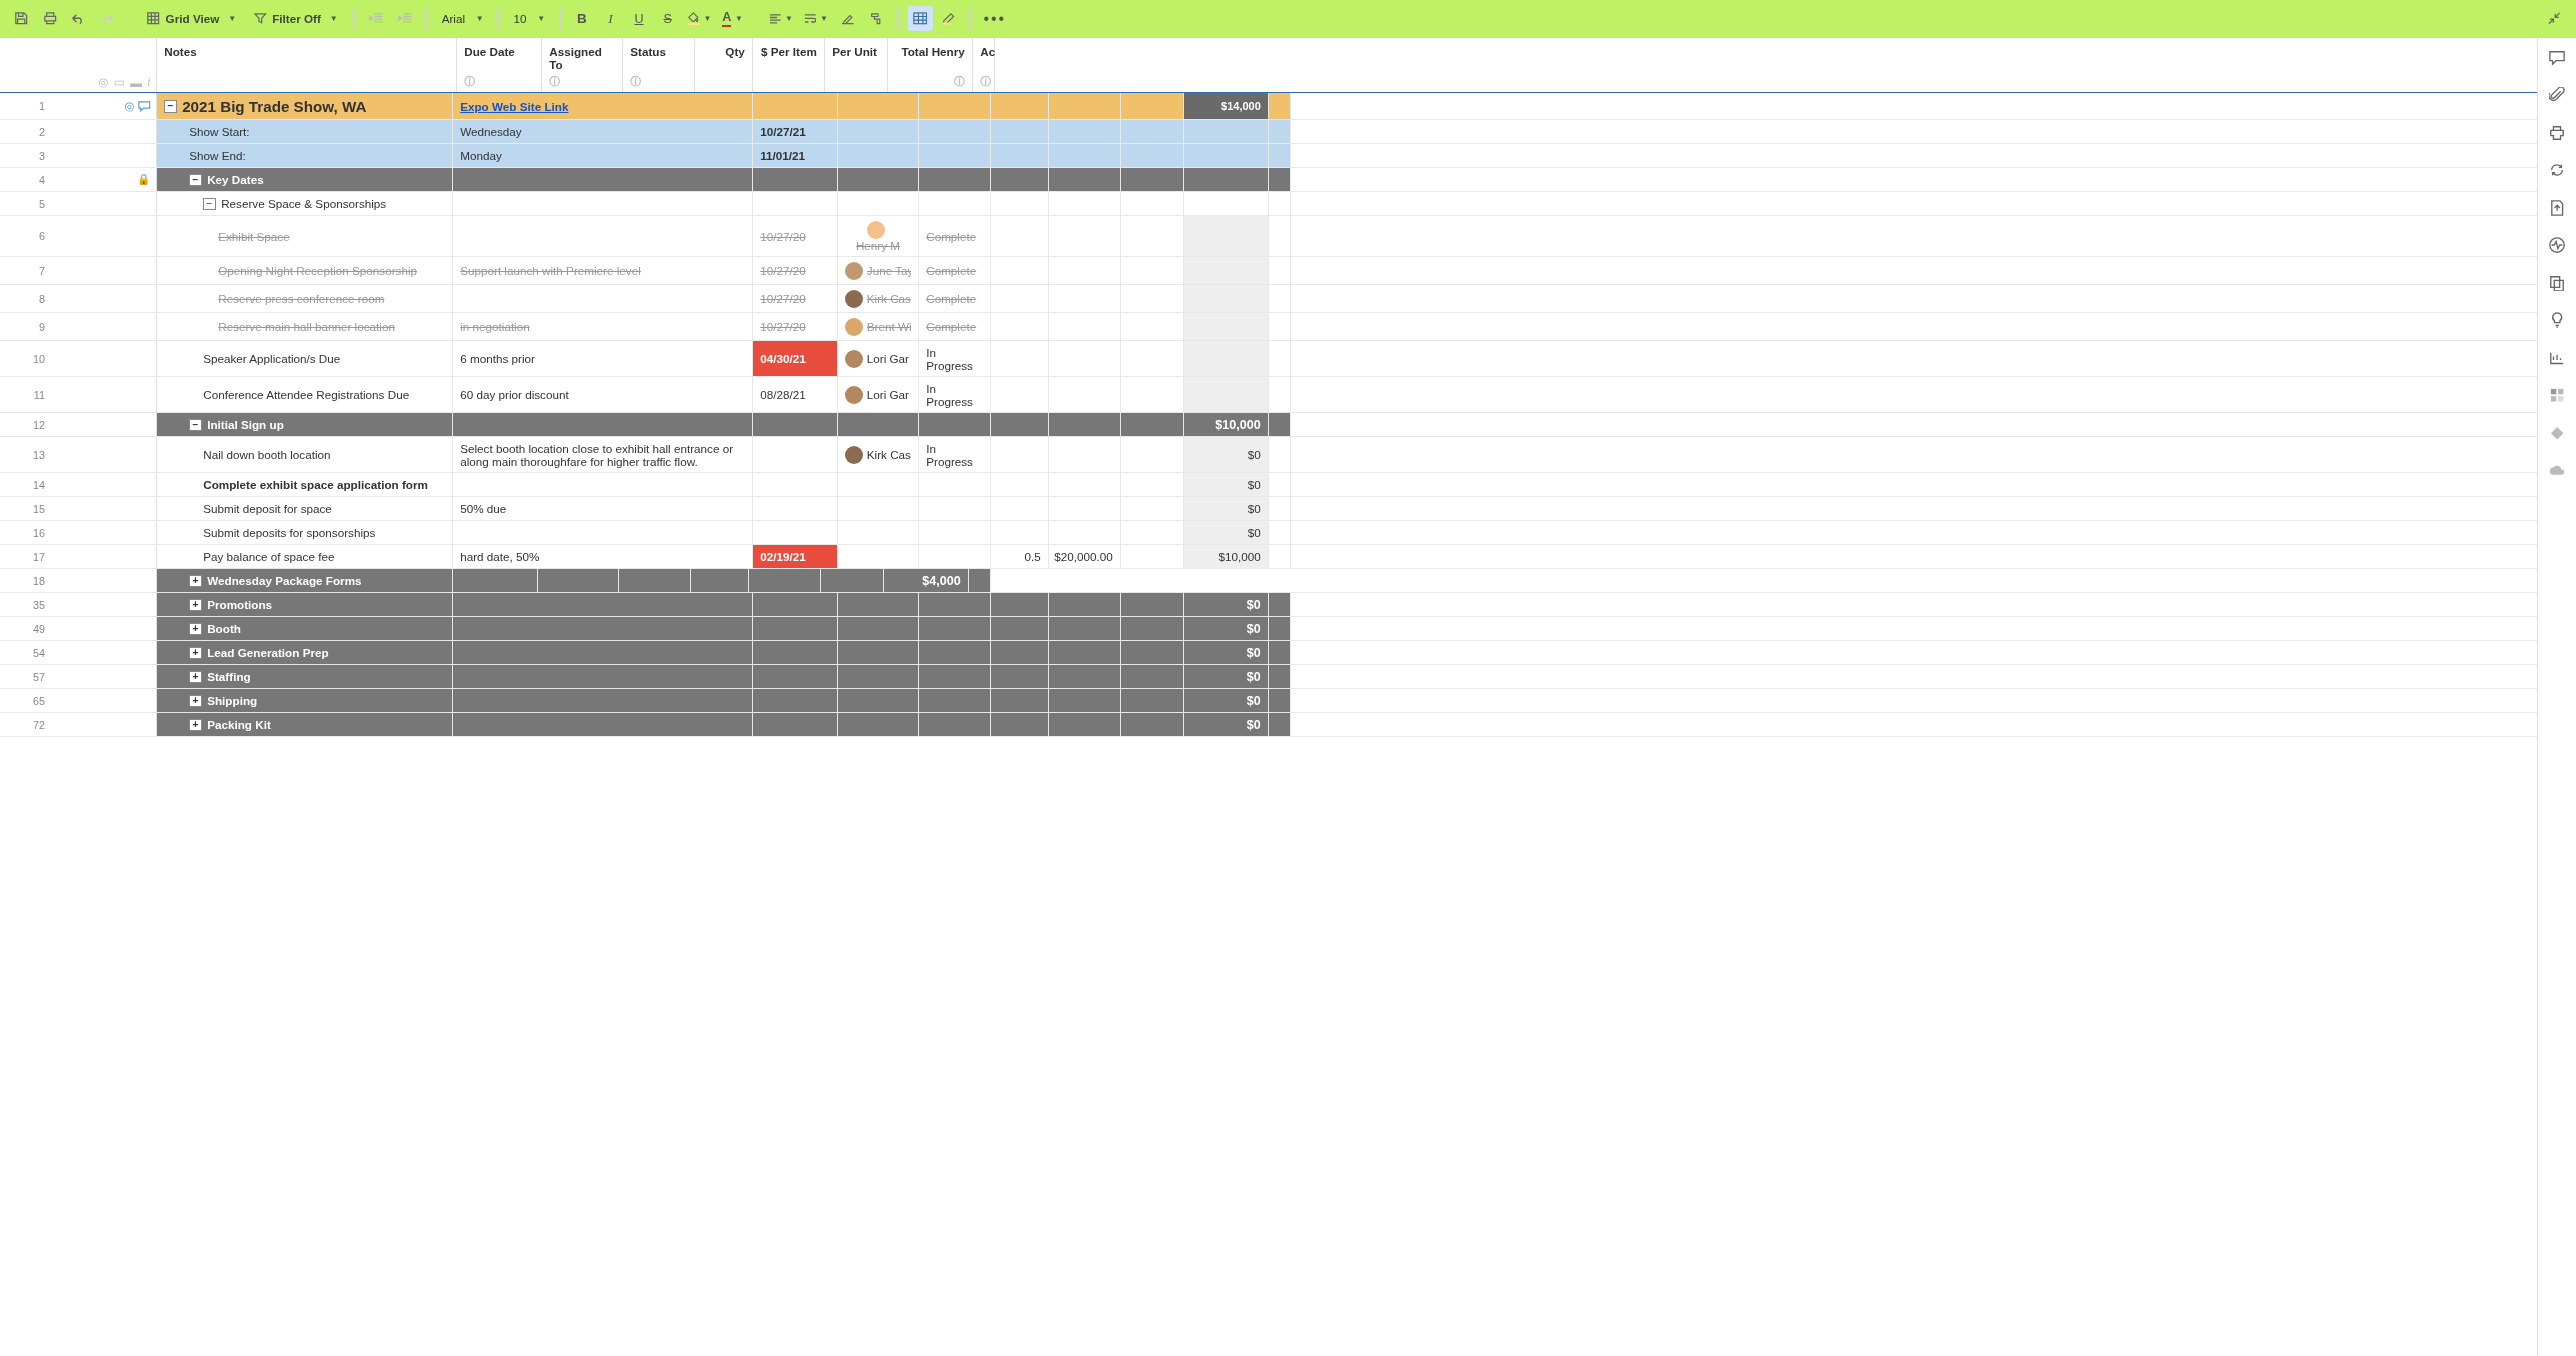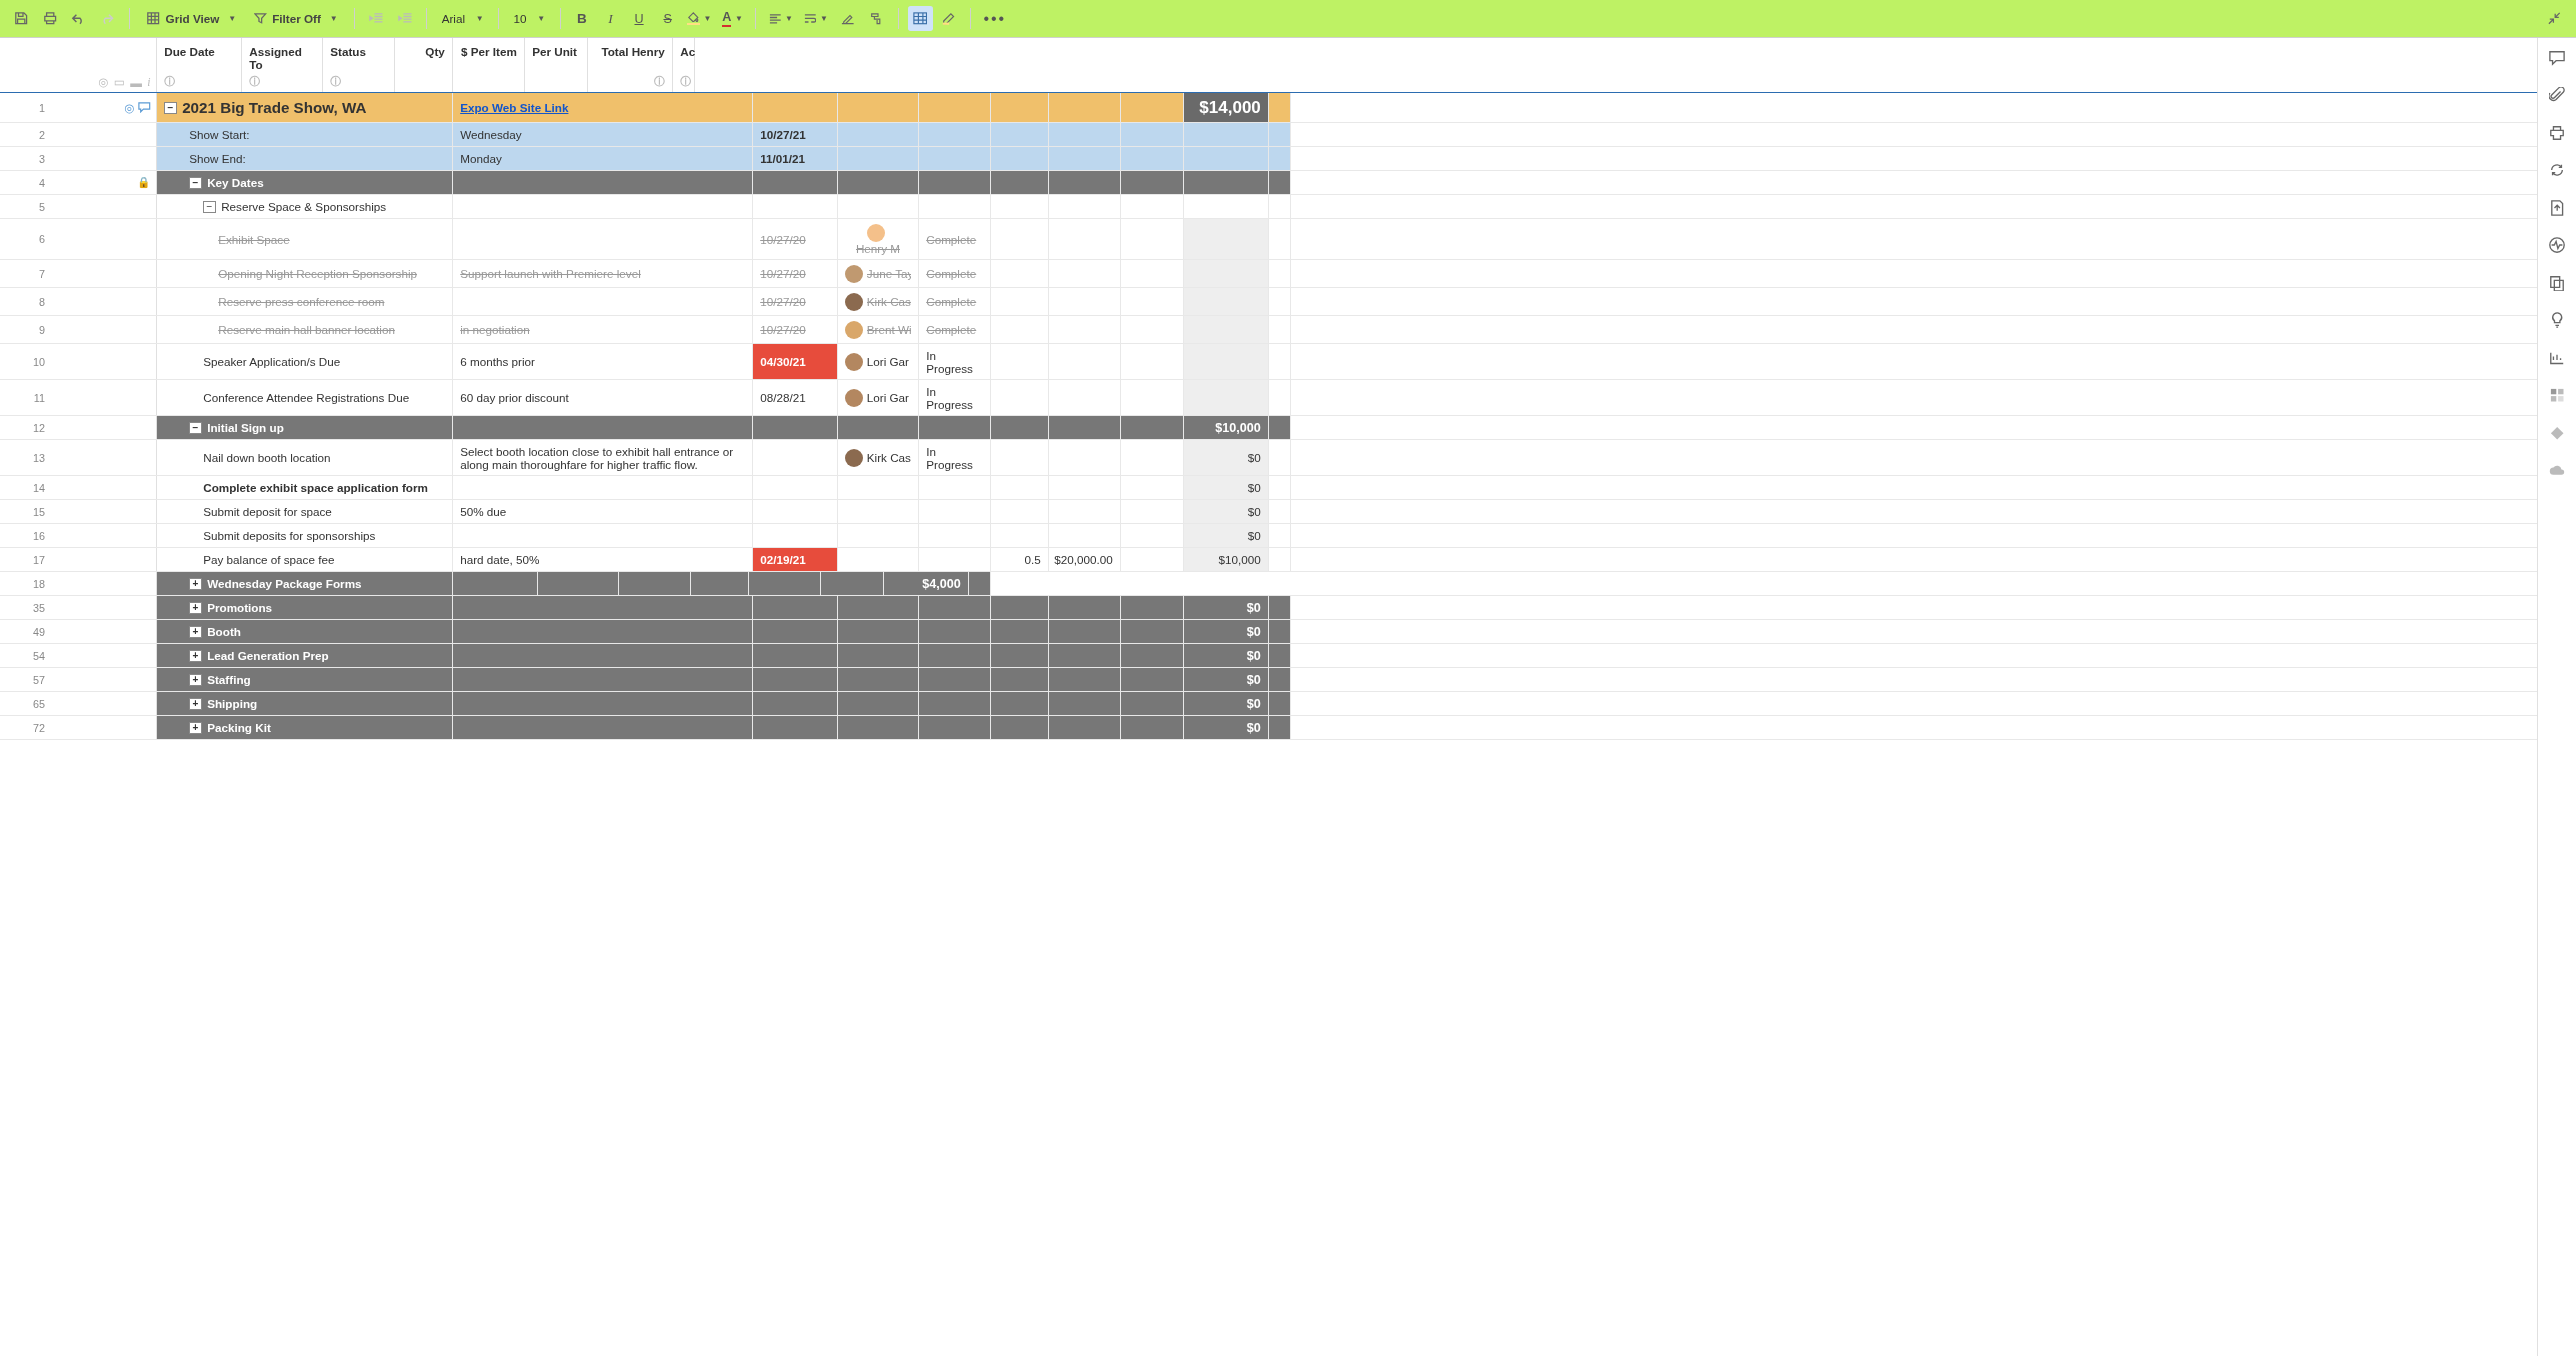--- a/index.html
+++ b/index.html
@@ -45,21 +45,21 @@
 .gutter { width: 157px; display: flex; align-items: center; border-right: 0.9px solid #e0e0e0; background: #fff; }
 .rownum { width: 54px; text-align: right; padding-right: 9px; color: #888; font-size: 10.8px; }
 .rowicons { flex: 1; display: flex; justify-content: flex-end; align-items: center; gap: 3.6px; padding-right: 5.4px; color: #5b9bd5; }
 .cell { border-right: 0.9px solid #e8e8e8; padding: 4.5px 7.2px; font-size: 11.7px; display: flex; align-items: center; }
 .cell.task { gap: 5.4px; }
 .cell.budget, .cell.qty, .cell.price { justify-content: flex-end; }
 
 
 .row.section-gold .cell { background: #f0c06b; font-weight: 700; }
 .row.section-gold .cell.task { font-size: 15.2px; }
-.row.section-gold .cell.budget { background: #6a6a6a; color: #fff; font-size: 17px; }
+.row.section-gold .cell.budget { background: #6a6a6a; color: #fff; font-size: 11px; }
 .row.lightblue .cell { background: #bdd7ee; }
 .row.darkgray .cell { background: #777; color: #fff; font-weight: 600; }
 .row.darkgray .cell.budget { font-size: 12.6px; }
 .row .strike { text-decoration: line-through; color: #999; }
 .budget-gray { background: #eee !important; }
 
 .toggle { width: 12.6px; height: 12.6px; background: #fff; border: 0.9px solid #888; display: inline-flex; align-items: center; justify-content: center; font-size: 10px; line-height: 1; color: #333; cursor: pointer; flex-shrink: 0; }
 .indent1 { padding-left: 25px; }
 .indent2 { padding-left: 39px; }
 .indent3 { padding-left: 54px; }
@@ -217,20 +217,23 @@
   <div class="main">
     <div class="grid-area">
 
       <div class="hdr-row">
         <div class="hdr-gutter">
           <span>◎</span>
           <span>▭</span>
           <span>▬</span>
           <span style="font-style:italic;font-family:serif;">i</span>
         </div>
+        <div class="hdr-cell col-notes">
+            <span>Notes</span>
+          </div>
         <div class="hdr-cell col-due">
             <span>Due Date</span>
             <span class="sub">ⓘ</span>
           </div>
         <div class="hdr-cell col-assigned">
             <span>Assigned To</span>
             <span class="sub">ⓘ</span>
           </div>
         <div class="hdr-cell col-status">
             <span>Status</span>

